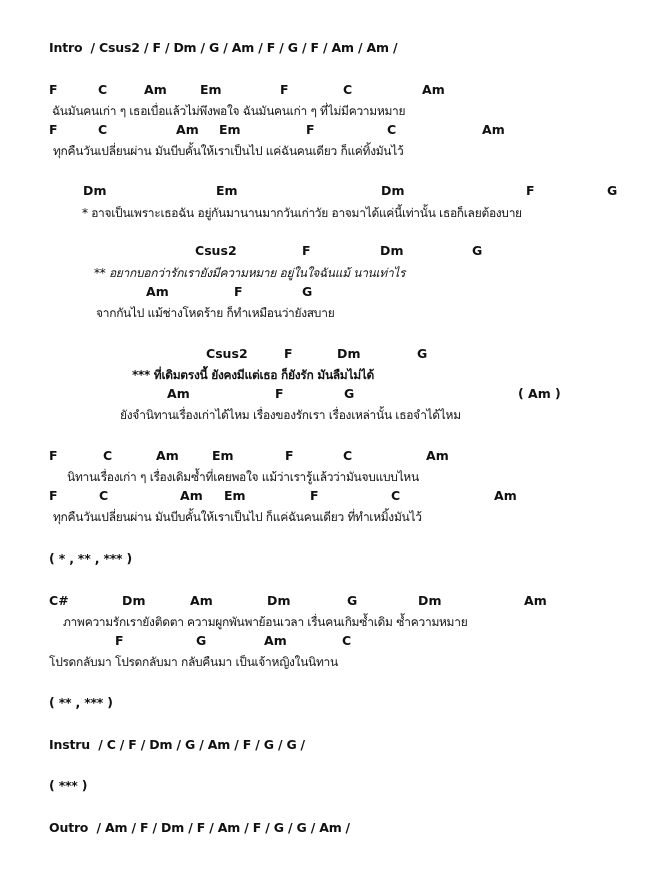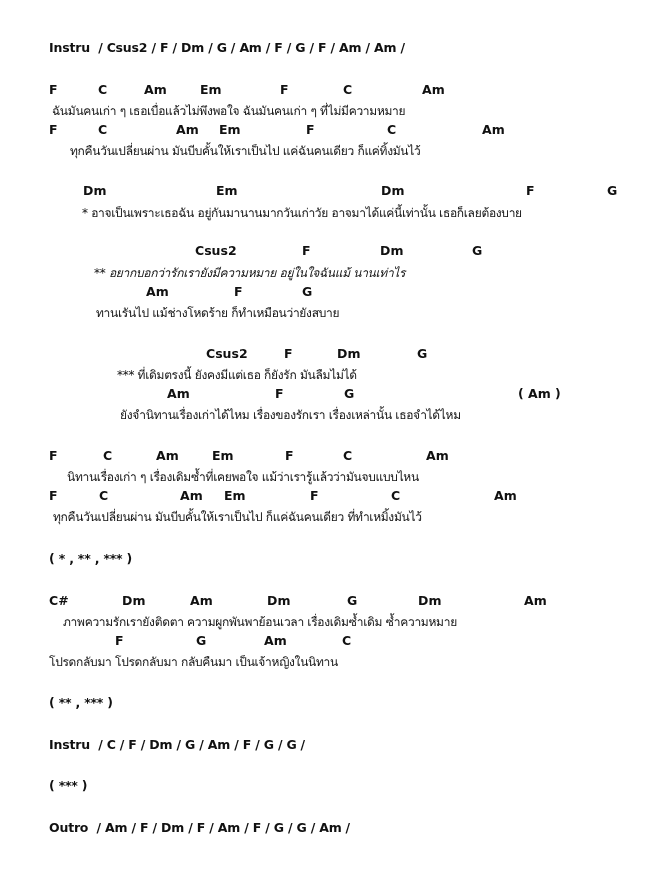--- a/index.html
+++ b/index.html
@@ -7,42 +7,42 @@
            font-family: "DejaVu Sans", "Liberation Sans", sans-serif; color: #111; }
     .line { position: absolute; white-space: pre; }
     .bold { font-weight: bold; font-size: 12.5px; letter-spacing: -0.2px; }
     .lyric { font-size: 12px; letter-spacing: -0.3px; }
     .chord { position: absolute; font-weight: bold; font-size: 12.5px; white-space: pre; }
     .row { position: absolute; left: 0; width: 670px; height: 18px; }
   </style>
 </head>
 <body>
 
-<div class="line bold" style="left:49px; top:40px;">Instru  / Csus2 / F / Dm / G / Am / F / G / F / Am / Am /</div>
+<div class="line bold" style="left:49px; top:40px;">Intro  / Csus2 / F / Dm / G / Am / F / G / F / Am / Am /</div>
 
 <div class="row" style="top:82px;">
   <span class="chord" style="left:49px;">F</span>
   <span class="chord" style="left:98px;">C</span>
   <span class="chord" style="left:144px;">Am</span>
   <span class="chord" style="left:200px;">Em</span>
   <span class="chord" style="left:280px;">F</span>
   <span class="chord" style="left:343px;">C</span>
   <span class="chord" style="left:422px;">Am</span>
 </div>
 <div class="line lyric" style="left:52px; top:101px;">ฉันมันคนเก่า ๆ เธอเบื่อแล้วไม่พึงพอใจ ฉันมันคนเก่า ๆ ที่ไม่มีความหมาย</div>
 <div class="row" style="top:122px;">
   <span class="chord" style="left:49px;">F</span>
   <span class="chord" style="left:98px;">C</span>
   <span class="chord" style="left:176px;">Am</span>
   <span class="chord" style="left:219px;">Em</span>
   <span class="chord" style="left:306px;">F</span>
   <span class="chord" style="left:387px;">C</span>
   <span class="chord" style="left:482px;">Am</span>
 </div>
-<div class="line lyric" style="left:70px; top:141px;">ทุกคืนวันเปลี่ยนผ่าน มันบีบคั้นให้เราเป็นไป แค่ฉันคนเดียว ก็แค่ทิ้งมันไว้</div>
+<div class="line lyric" style="left:53px; top:141px;">ทุกคืนวันเปลี่ยนผ่าน มันบีบคั้นให้เราเป็นไป แค่ฉันคนเดียว ก็แค่ทิ้งมันไว้</div>
 
 <div class="row" style="top:183px;">
   <span class="chord" style="left:83px;">Dm</span>
   <span class="chord" style="left:216px;">Em</span>
   <span class="chord" style="left:381px;">Dm</span>
   <span class="chord" style="left:526px;">F</span>
   <span class="chord" style="left:607px;">G</span>
 </div>
 <div class="line lyric" style="left:82px; top:203px;">* อาจเป็นเพราะเธอฉัน อยู่กันมานานมากวันเก่าวัย อาจมาได้แค่นี้เท่านั้น เธอก็เลยต้องบาย</div>
 
@@ -51,29 +51,29 @@
   <span class="chord" style="left:302px;">F</span>
   <span class="chord" style="left:380px;">Dm</span>
   <span class="chord" style="left:472px;">G</span>
 </div>
 <div class="line lyric" style="left:94px; top:263px;font-style:italic;">** อยากบอกว่ารักเรายังมีความหมาย อยู่ในใจฉันแม้ นานเท่าไร</div>
 <div class="row" style="top:284px;">
   <span class="chord" style="left:146px;">Am</span>
   <span class="chord" style="left:234px;">F</span>
   <span class="chord" style="left:302px;">G</span>
 </div>
-<div class="line lyric" style="left:96px; top:303px;">ทานเรันไป แม้ช่างโหดร้าย ก็ทำเหมือนว่ายังสบาย</div>
+<div class="line lyric" style="left:96px; top:303px;">จากกันไป แม้ช่างโหดร้าย ก็ทำเหมือนว่ายังสบาย</div>
 
 <div class="row" style="top:346px;">
   <span class="chord" style="left:206px;">Csus2</span>
   <span class="chord" style="left:284px;">F</span>
   <span class="chord" style="left:337px;">Dm</span>
   <span class="chord" style="left:417px;">G</span>
 </div>
-<div class="line lyric" style="left:117px; top:365px;">*** ที่เดิมตรงนี้ ยังคงมีแต่เธอ ก็ยังรัก มันลืมไม่ได้</div>
+<div class="line lyric" style="left:132px; top:365px;font-weight:bold;">*** ที่เดิมตรงนี้ ยังคงมีแต่เธอ ก็ยังรัก มันลืมไม่ได้</div>
 <div class="row" style="top:386px;">
   <span class="chord" style="left:167px;">Am</span>
   <span class="chord" style="left:275px;">F</span>
   <span class="chord" style="left:344px;">G</span>
   <span class="chord" style="left:518px;">( Am )</span>
 </div>
 <div class="line lyric" style="left:120px; top:405px;">ยังจำนิทานเรื่องเก่าได้ไหม เรื่องของรักเรา เรื่องเหล่านั้น เธอจำได้ไหม</div>
 
 <div class="row" style="top:448px;">
   <span class="chord" style="left:49px;">F</span>
@@ -100,21 +100,21 @@
 
 <div class="row" style="top:593px;">
   <span class="chord" style="left:49px;">C#</span>
   <span class="chord" style="left:122px;">Dm</span>
   <span class="chord" style="left:190px;">Am</span>
   <span class="chord" style="left:267px;">Dm</span>
   <span class="chord" style="left:347px;">G</span>
   <span class="chord" style="left:418px;">Dm</span>
   <span class="chord" style="left:524px;">Am</span>
 </div>
-<div class="line lyric" style="left:63px; top:612px;">ภาพความรักเรายังติดตา ความผูกพันพาย้อนเวลา เรื่องเดิมซ้ำเดิม ซ้ำความหมาย</div>
+<div class="line lyric" style="left:63px; top:612px;">ภาพความรักเรายังติดตา ความผูกพันพาย้อนเวลา เรื่นคนเกิมซ้ำเดิม ซ้ำความหมาย</div>
 <div class="row" style="top:633px;">
   <span class="chord" style="left:115px;">F</span>
   <span class="chord" style="left:196px;">G</span>
   <span class="chord" style="left:264px;">Am</span>
   <span class="chord" style="left:342px;">C</span>
 </div>
 <div class="line lyric" style="left:49px; top:652px;">โปรดกลับมา โปรดกลับมา กลับคืนมา เป็นเจ้าหญิงในนิทาน</div>
 
 <div class="line bold" style="left:49px; top:695px;">( ** , *** )</div>
 

